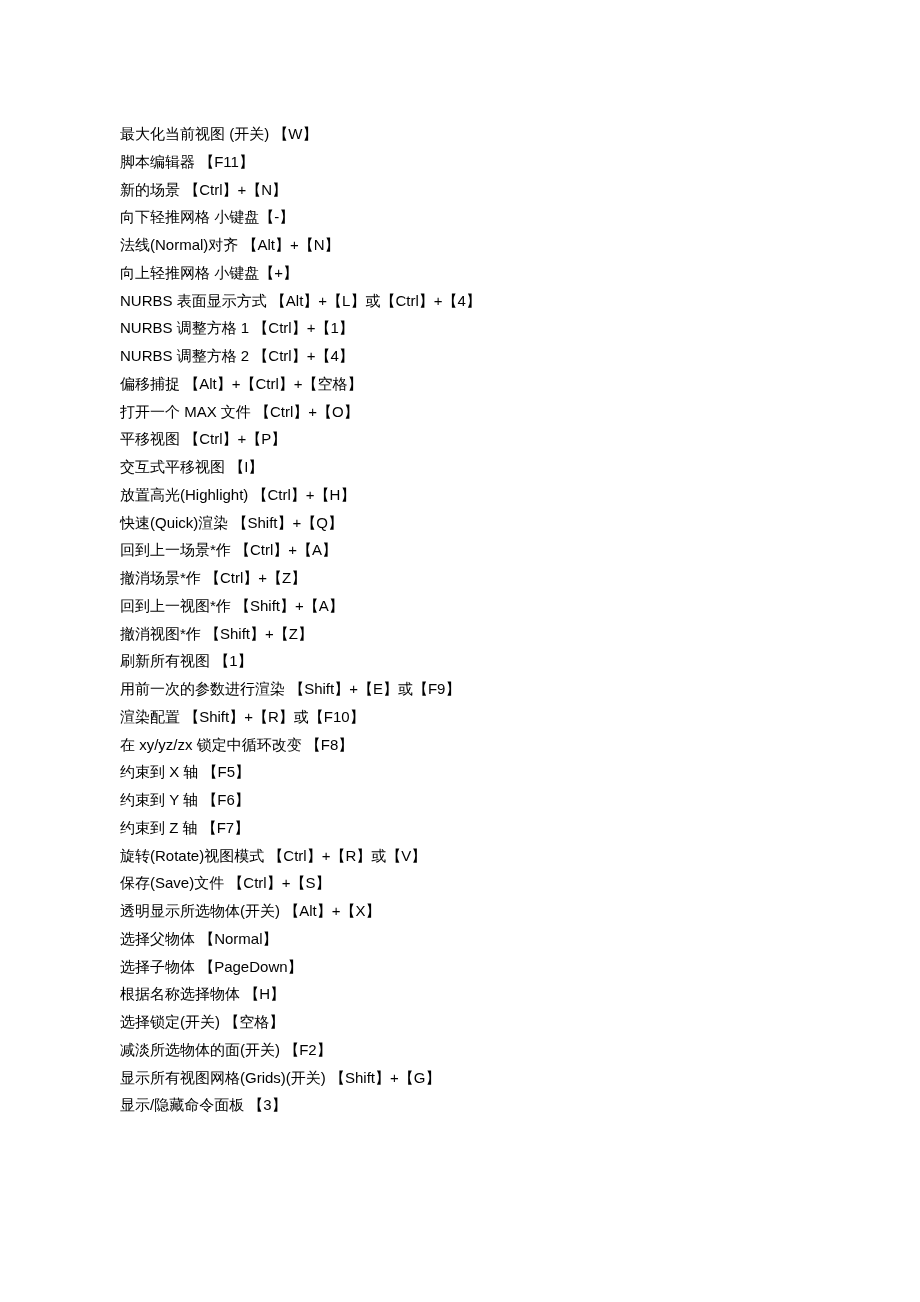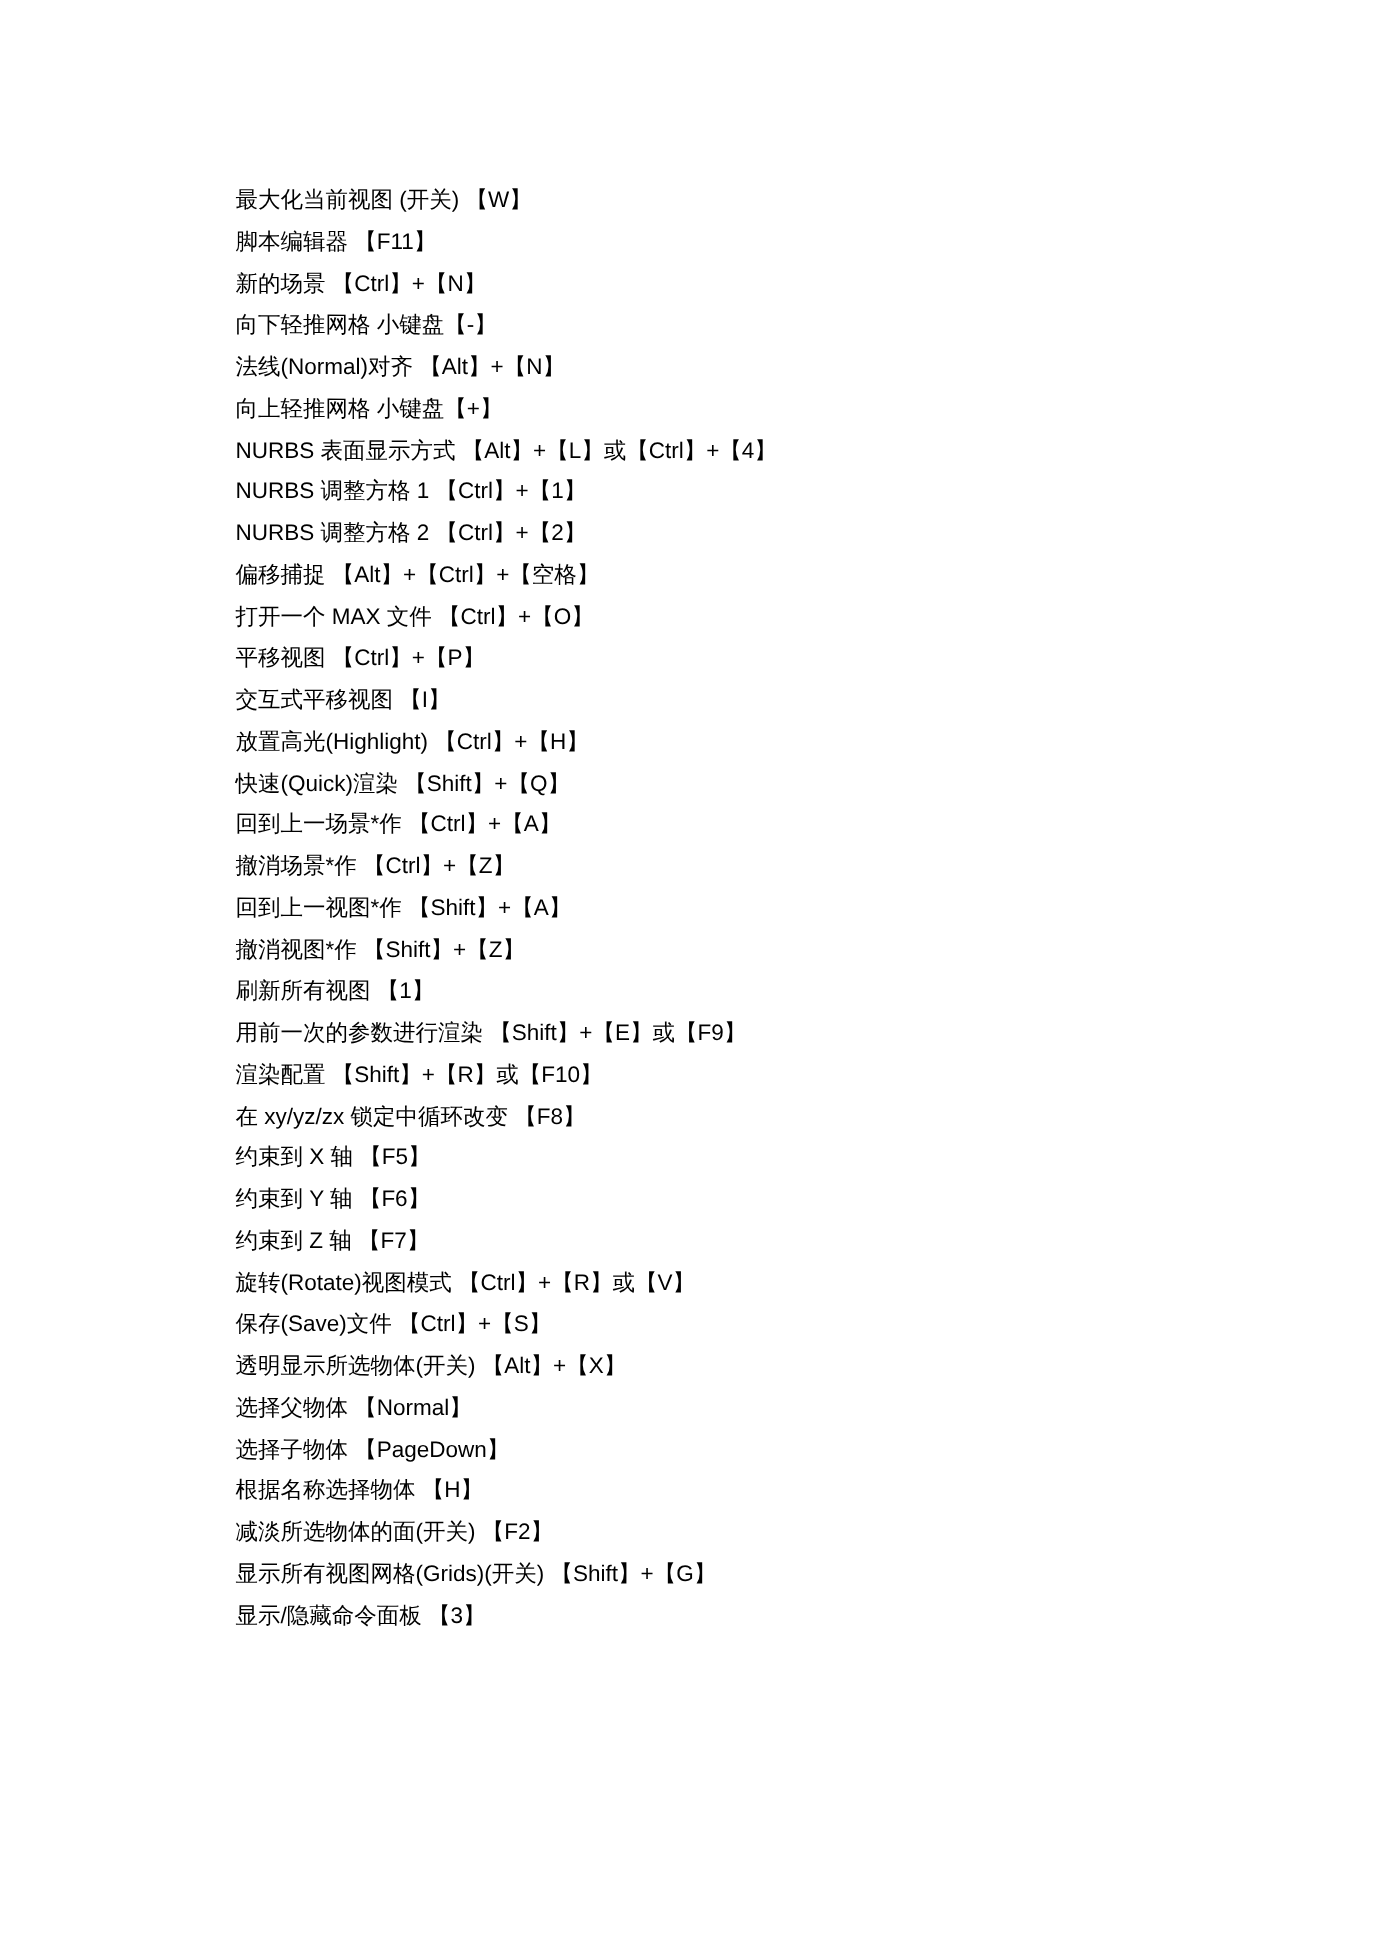--- a/index.html
+++ b/index.html
@@ -12,37 +12,36 @@
     line-height: 1.85;
   }
   .page {
     width: 920px;
     min-height: 1302px;
     box-sizing: border-box;
     padding: 120px 120px 120px 120px;
   }
   .line {
     white-space: pre-wrap;
-    margin-left: 37px;
   }
 </style>
 </head>
 <body>
 
 <div class="page">
   <div id="list">
       <div class="line"><span>最大化当前视图 (开关) </span><span>【W】</span></div>
       <div class="line"><span>脚本编辑器 </span><span>【F11】</span></div>
       <div class="line"><span>新的场景 </span><span>【Ctrl】+【N】</span></div>
       <div class="line"><span>向下轻推网格 </span><span>小键盘【-】</span></div>
       <div class="line"><span>法线(Normal)对齐 </span><span>【Alt】+【N】</span></div>
       <div class="line"><span>向上轻推网格 </span><span>小键盘【+】</span></div>
       <div class="line"><span>NURBS 表面显示方式 </span><span>【Alt】+【L】或【Ctrl】+【4】</span></div>
       <div class="line"><span>NURBS 调整方格 1 </span><span>【Ctrl】+【1】</span></div>
-      <div class="line"><span>NURBS 调整方格 2 </span><span>【Ctrl】+【2】</span></div>
+      <div class="line"><span>NURBS 调整方格 2 </span><span>【Ctrl】+【4】</span></div>
       <div class="line"><span>偏移捕捉 </span><span>【Alt】+【Ctrl】+【空格】</span></div>
       <div class="line"><span>打开一个 MAX 文件 </span><span>【Ctrl】+【O】</span></div>
       <div class="line"><span>平移视图 </span><span>【Ctrl】+【P】</span></div>
       <div class="line"><span>交互式平移视图 </span><span>【I】</span></div>
       <div class="line"><span>放置高光(Highlight) </span><span>【Ctrl】+【H】</span></div>
       <div class="line"><span>快速(Quick)渲染 </span><span>【Shift】+【Q】</span></div>
       <div class="line"><span>回到上一场景*作 </span><span>【Ctrl】+【A】</span></div>
       <div class="line"><span>撤消场景*作 </span><span>【Ctrl】+【Z】</span></div>
       <div class="line"><span>回到上一视图*作 </span><span>【Shift】+【A】</span></div>
       <div class="line"><span>撤消视图*作 </span><span>【Shift】+【Z】</span></div>
@@ -52,17 +51,18 @@
       <div class="line"><span>在 xy/yz/zx 锁定中循环改变 </span><span>【F8】</span></div>
       <div class="line"><span>约束到 X 轴 </span><span>【F5】</span></div>
       <div class="line"><span>约束到 Y 轴 </span><span>【F6】</span></div>
       <div class="line"><span>约束到 Z 轴 </span><span>【F7】</span></div>
       <div class="line"><span>旋转(Rotate)视图模式 </span><span>【Ctrl】+【R】或【V】</span></div>
       <div class="line"><span>保存(Save)文件 </span><span>【Ctrl】+【S】</span></div>
       <div class="line"><span>透明显示所选物体(开关) </span><span>【Alt】+【X】</span></div>
       <div class="line"><span>选择父物体 </span><span>【Normal】</span></div>
       <div class="line"><span>选择子物体 </span><span>【PageDown】</span></div>
       <div class="line"><span>根据名称选择物体 </span><span>【H】</span></div>
+      <div class="line"><span>选择锁定(开关) </span><span>【空格】</span></div>
       <div class="line"><span>减淡所选物体的面(开关) </span><span>【F2】</span></div>
       <div class="line"><span>显示所有视图网格(Grids)(开关) </span><span>【Shift】+【G】</span></div>
       <div class="line"><span>显示/隐藏命令面板 </span><span>【3】</span></div>
     </div>
 </div>
 
 </body></html>

